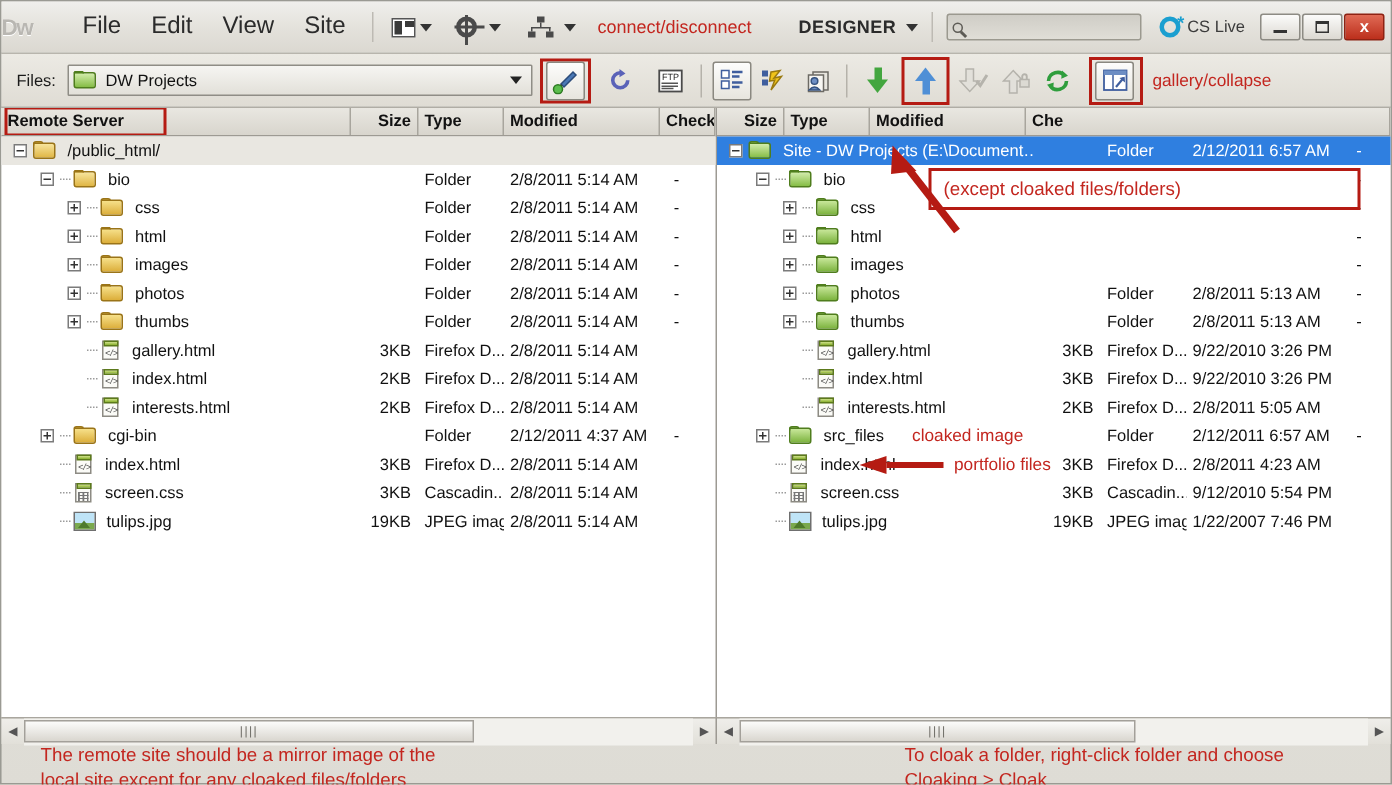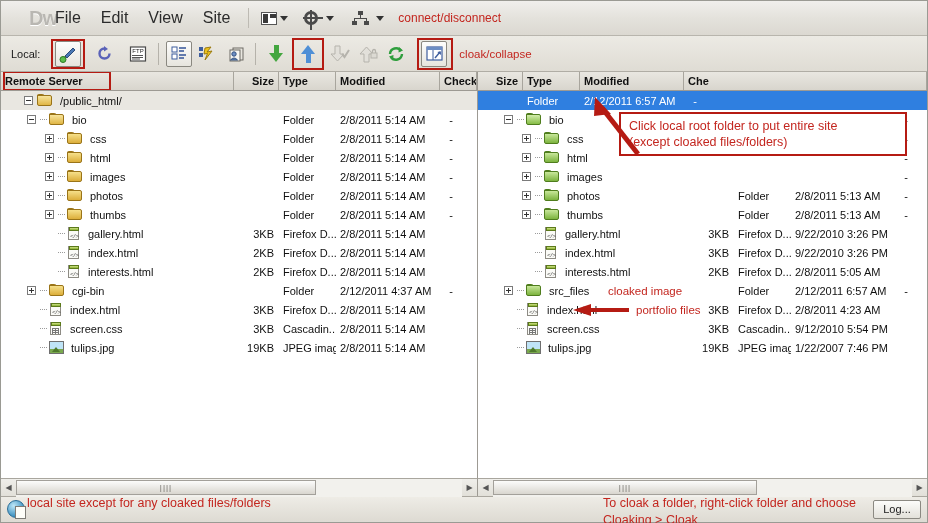--- a/index.html
+++ b/index.html
@@ -19,25 +19,24 @@
   }
 
   
   .titlebar {
     height:35px; display:flex; align-items:center;
     background: linear-gradient(#f0efec 0%, #e4e2dc 50%, #dbd8d1 100%);
     border-bottom:1px solid #b8b5ad;
     position:relative;
   }
   .dw-logo {
-    width:44px; text-align:left; font-weight:bold; font-size:20px;
+    width:44px; text-align:left; font-weight:bold; font-size:15px;
     color:#b9b7b2; letter-spacing:-1px;
     text-shadow:0 1px 0 #fff;
     font-family:"Liberation Sans", sans-serif;
-    padding-left:28px;
   }
   .menu { display:flex; align-items:center; gap:0; }
   .menu-item {
     padding:3px 10px; font-size:16px; color:#2b2b2b; cursor:default;
   }
   .vsep { width:1px; height:20px; background:#bdbab3; margin:0 8px; }
   .tb-ico {
     display:flex; align-items:center; gap:3px; padding:2px 4px; cursor:default;
   }
   .ico-box {
@@ -147,21 +146,21 @@
   .ch.r { justify-content:flex-end; }
   .ch.first { position:relative; }
   .hl-head {
     position:absolute; border:2px solid #b51b13; pointer-events:none;
   }
   .put-files{ color:#c3261f; font-weight:normal; }
 
   .rows { font-size:11px; color:#111; }
   .row { height:19px; display:flex; align-items:center; white-space:nowrap; }
   .row.sel { background:#2f7fe0; color:#fff; }
-  .row.head-row { background:#e9e7e1;justify-content:flex-end; }
+  .row.head-row { background:#e9e7e1; }
   .c-name { display:flex; align-items:center; overflow:hidden; }
   .c-size { text-align:right; padding-right:5px; }
   .c-type { padding-left:4px; overflow:hidden; }
   .c-mod  { padding-left:4px; }
   .c-chk  { text-align:center; }
 
   .twisty {
     width:9px;height:9px;border:1px solid #7b7b7b;background:#fff;
     display:inline-block;position:relative;flex:none;margin-right:2px;
   }
@@ -250,24 +249,55 @@
         <i style="left:2px;top:7px;width:13px;height:1px;"></i>
         <i style="left:2px;top:7px;width:1px;height:3px;"></i>
         <i style="left:14px;top:7px;width:1px;height:3px;"></i>
         <i style="left:0px;top:10px;width:5px;height:4px;"></i>
         <i style="left:12px;top:10px;width:5px;height:4px;"></i>
       </span>
       <span class="caret" style="margin-left:5px"></span>
     </div>
     <div class="connect-link">connect/disconnect</div>
 
+    <div style="margin-left:auto;display:flex;align-items:center;gap:0;">
+      <div class="designer">DESIGNER</div>
+      <span class="caret" style="margin-left:7px"></span>
+      <div class="vsep" style="margin:0 9px"></div>
+      <div class="searchbox">
+        <span class="mag"></span>
+      </div>
+      <div class="cslive" style="margin-left:12px">
+        <span class="cslive-o"></span>
+        <span>CS Live</span>
+      </div>
+      <div class="winbtns">
+        <div class="wb">
+            <span class="min-g"></span>
+          </div>
+        <div class="wb">
+            <span class="max-g"></span>
+          </div>
+        <div class="wb close">
+            <span>x</span>
+          </div>
+      </div>
+    </div>
   </div>
 
   <div class="toolbar">
-    <div class="show-label">Local:</div>
+    <div class="show-label">Files:</div>
+    <div class="combo">
+      <span class="folder-ic green open">
+          <i class="tab"></i>
+          <i class="bk"></i>
+        </span>
+      <span class="cname">DW Projects</span>
+      <span class="cdrop"></span>
+    </div>
 
     <div style="position:relative;margin-left:7px;display:flex;align-items:center;">
       <div class="hl-red" style="left:-4px;top:-2px;width:34px;height:30px;"></div>
       <div class="tbtn boxed">
         <svg width="18" height="18" viewBox="0 0 18 18">
           <path d="M14 3 L16 5 L8 13 L6 11 Z" fill="#4a78b5" stroke="#2c4c7a" stroke-width="1"></path>
           <path d="M6.5 11.5 L4 14" stroke="#3a3a3a" stroke-width="1.4"></path>
           <circle cx="4" cy="14.5" r="3" fill="#5bbd4c" stroke="#2d7a22" stroke-width="1"></circle>
         </svg>
       </div>
@@ -365,21 +395,21 @@
         <svg width="17" height="15" viewBox="0 0 17 15">
           <rect x="1" y="1" width="15" height="13" fill="#fff" stroke="#3f5e9e" stroke-width="1.2"></rect>
           <rect x="1" y="1" width="15" height="3" fill="#6d8ec4"></rect>
           <line x1="7" y1="4" x2="7" y2="14" stroke="#3f5e9e"></line>
           <path d="M9 12 L14 6" stroke="#3f5e9e" stroke-width="1.4"></path>
           <path d="M14.8 5.2 L15 9 L11.3 6 Z" fill="#3f5e9e"></path>
         </svg>
       </div>
     </div>
 
-    <div class="expand-text">cloak/collapse</div>
+    <div class="expand-text">gallery/collapse</div>
   </div>
 
   <div class="panes">
 
     <div class="pane left">
       <div class="colhead">
         <div class="ch first" style="width:233px">
           <span>Remote Server</span>
           <div class="hl-head" style="left:2px;top:-1px;width:108px;height:20px;"></div>
         </div>
@@ -596,33 +626,42 @@
               <span style="margin-left:5px">tulips.jpg</span>
             </span>
             <span class="c-size" style="width:45px">19KB</span>
             <span class="c-type" style="width:57px">JPEG image</span>
             <span class="c-mod" style="width:104px">2/8/2011 5:14 AM</span>
             <span class="c-chk" style="width:22px"></span>
           </div>
         </div>
 
       <div class="ann-text" style="left:26px; top:423px; width:420px;">
+        <div>The remote site should be a mirror image of the</div>
         <div>local site except for any cloaked files/folders</div>
       </div>
     </div>
 
     <div class="pane right">
       <div class="colhead">
         <div class="ch r" style="width:45px">Size</div>
         <div class="ch" style="width:57px">Type</div>
         <div class="ch" style="width:104px">Modified</div>
         <div class="ch" style="flex:1">Che</div>
       </div>
       <div class="rows" id="local-rows">
           <div class="row sel">
+            <span class="c-name" style="width:211px;padding-left:8px;gap:2px">
+              <span class="twisty"></span>
+              <span class="folder-ic green open" style="position:relative">
+                <i class="tab"></i>
+                <i class="bk"></i>
+              </span>
+              <span style="margin-left:5px">Site - DW Projects (E:\Document…</span>
+            </span>
             <span class="c-size" style="width:45px"></span>
             <span class="c-type" style="width:57px">Folder</span>
             <span class="c-mod" style="width:104px">2/12/2011 6:57 AM</span>
             <span class="c-chk" style="width:22px">-</span>
           </div>
           <div class="row">
             <span class="c-name" style="width:211px;padding-left:26px;gap:2px">
               <span class="twisty"></span>
               <span class="dots"></span>
               <span class="folder-ic green open" style="position:relative">
@@ -820,21 +859,20 @@
               <span style="margin-left:5px">tulips.jpg</span>
             </span>
             <span class="c-size" style="width:45px">19KB</span>
             <span class="c-type" style="width:57px">JPEG image</span>
             <span class="c-mod" style="width:104px">1/22/2007 7:46 PM</span>
             <span class="c-chk" style="width:22px"></span>
           </div>
         </div>
 
       <div class="callout" style="left:141px; top:40px; width:288px;">
-        <div>Click local root folder to put entire site</div>
         <div>(except cloaked files/folders)</div>
       </div>
       <svg class="red-arrow" style="left:108px;top:20px;" width="60" height="68">
         <path d="M52 62 L16 16" stroke="#b51b13" stroke-width="5" fill="none"></path>
         <path d="M9 5 L25 22 L8 24 Z" fill="#b51b13"></path>
       </svg>
 
       <div class="ann-text" style="left:125px; top:423px; width:330px;">
         <div>To cloak a folder, right-click folder and choose</div>
         <div>Cloaking &gt; Cloak</div>
@@ -852,17 +890,13 @@
     </div>
     <div class="hsc" style="width:449px">
       <div class="ar">◀</div>
       <div class="track">
         <div class="thumb" style="left:0;width:264px">||||</div>
       </div>
       <div class="ar">▶</div>
     </div>
   </div>
 
-  <div class="statusbar">
-    <span class="globe"></span>
-    <div class="logbtn">Log...</div>
-  </div>
 </div>
 
 </body></html>

